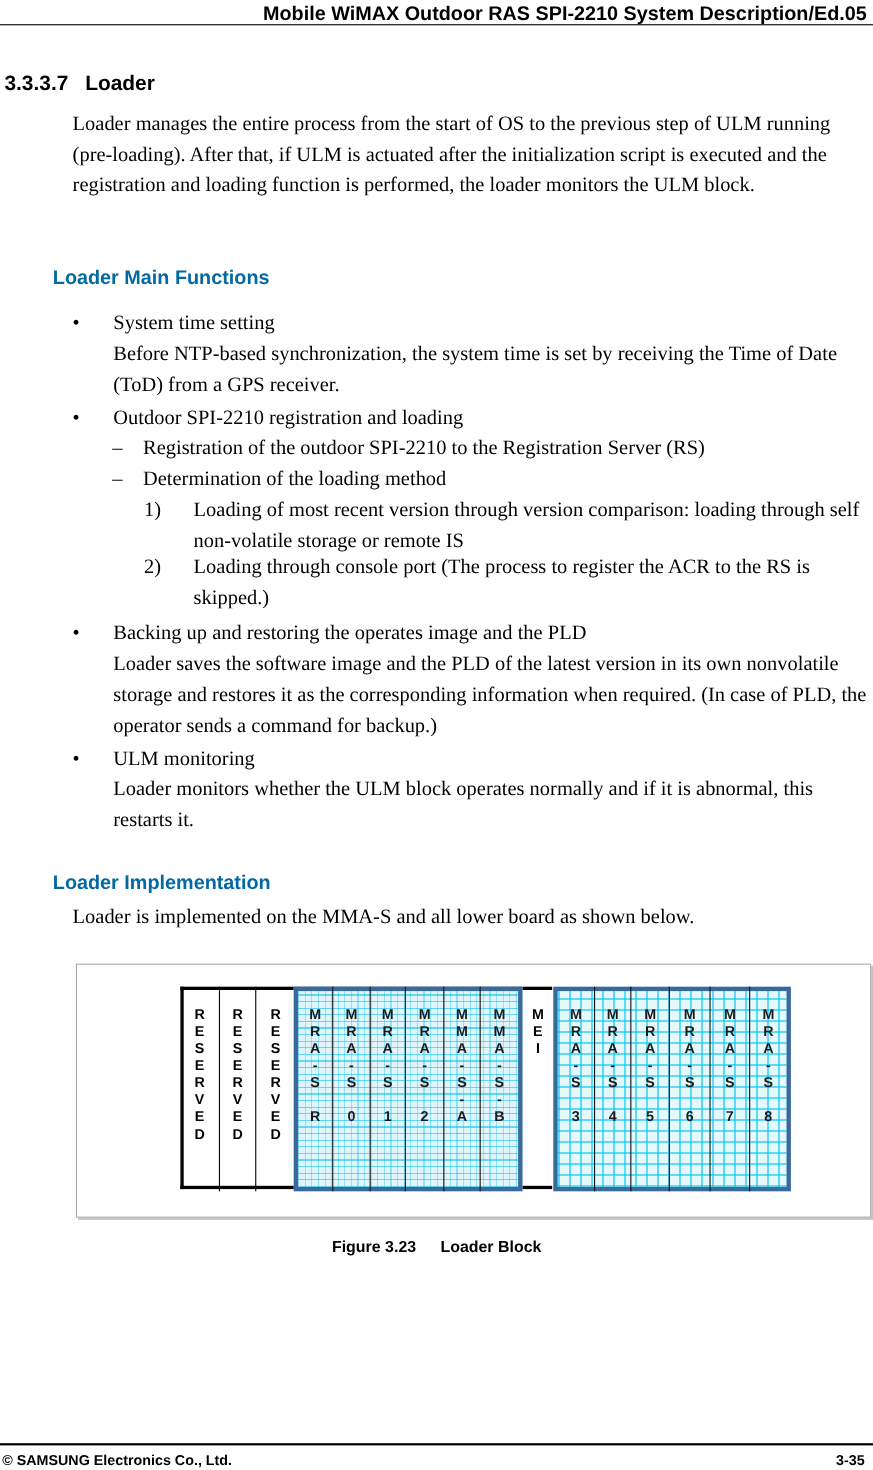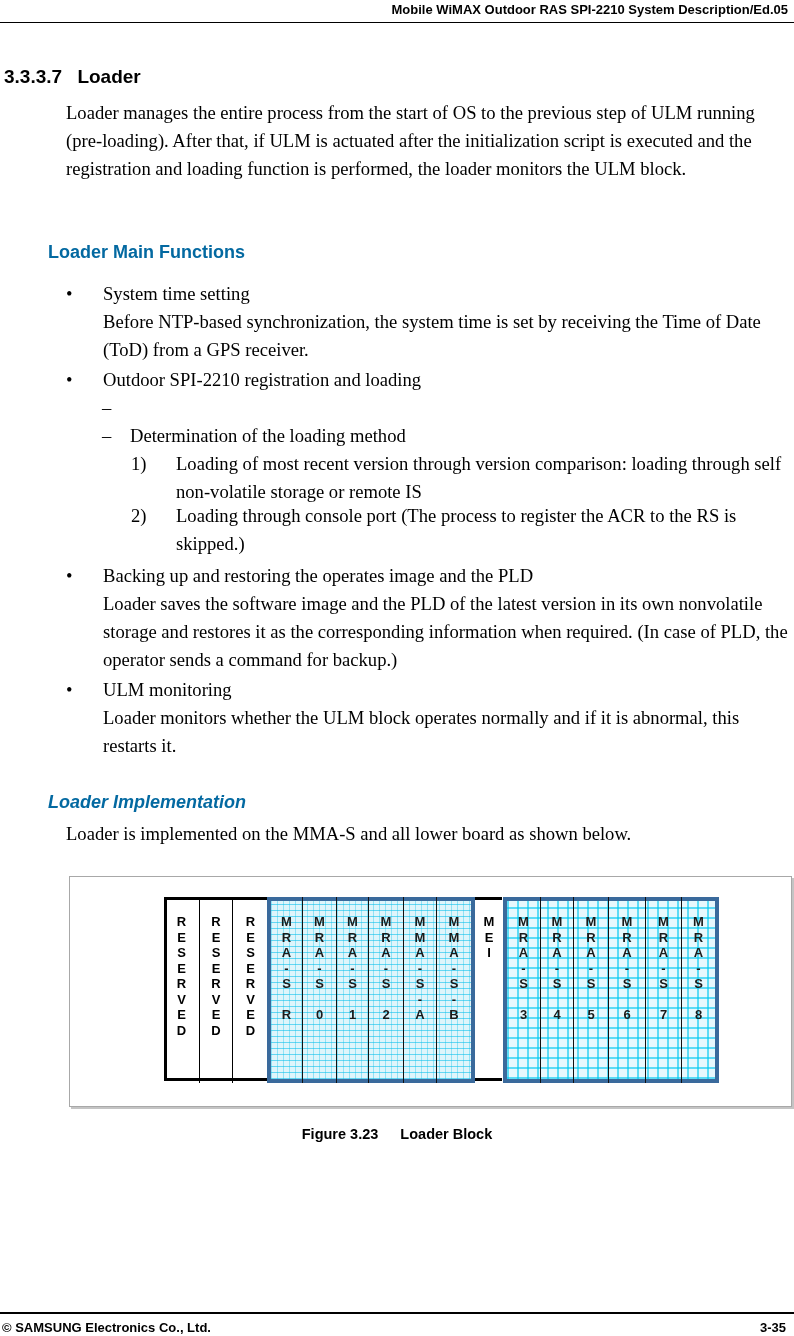--- a/index.html
+++ b/index.html
@@ -1,31 +1,31 @@
 <!DOCTYPE html>
 <html><head>
 <meta charset="utf-8">
 <style>
   html, body { margin:0; padding:0; background:#ffffff; }
   body { width:794px; height:1336px; position:relative; overflow:hidden; color:#000; }
   .serif { font-family:"Liberation Serif", "DejaVu Serif", serif; }
   .sans { font-family:"Liberation Sans", "DejaVu Sans", sans-serif;font-weight:bold; }
 
-  #header-title { position:absolute; right:6px; top:2px; font-size:13px; font-weight:bold; }
+  #header-title { position:absolute; right:6px; top:2px; font-size:18px; font-weight:bold; }
   #header-rule { position:absolute; left:0; right:0; top:22px; height:0; border-top:1.3px solid #000; }
 
   #section-heading { position:absolute; left:4px; top:66px; font-size:19px; font-weight:bold; }
   #section-heading .num { margin-right:10px; }
 
   .para { position:absolute; left:66px; font-size:18.6px; line-height:28px; width:722px; }
   #intro { top:99px; }
 
   .subhead { position:absolute; left:48px; font-size:18px; font-weight:bold; color:#0369a1; }
   #sub-main { top:242px; }
-  #sub-impl { top:792px;font-style:italic; }
+  #sub-impl { top:792px; }
 
   .bullet { position:absolute; left:66px; width:722px; font-size:18.6px; line-height:28px; }
   .bullet .dot { position:absolute; left:0; top:0; width:26px; }
   .bullet .txt { position:absolute; left:37px; width:690px; }
   .dash-item { position:absolute; left:130px; font-size:18.6px; line-height:28px; }
   .dash-item .dsh { position:absolute; left:-28px; }
   .num-item { position:absolute; left:131px; width:660px; font-size:18.6px; line-height:28px; }
   .num-item .n { position:absolute; left:0; top:0; }
   .num-item .t { position:absolute; left:45px; width:620px; }
 
@@ -79,20 +79,21 @@
 </div>
 
 <div class="bullet serif" style="top:366px;">
   <span class="dot">•</span>
   <div class="txt">
     <div>Outdoor SPI-2210 registration and loading</div>
   </div>
 </div>
 <div class="dash-item serif" style="top:394px;">
   <span class="dsh">–</span>
+  <span>Registration of the outdoor SPI-2210 to the Registration Server (RS)</span>
 </div>
 <div class="dash-item serif" style="top:422px;">
   <span class="dsh">–</span>
   <span>Determination of the loading method</span>
 </div>
 <div class="num-item serif" style="top:450px;">
   <span class="n">1)</span>
   <span class="t">Loading of most recent version through version comparison: loading through self non-volatile storage or remote IS</span>
 </div>
 <div class="num-item serif" style="top:502px;">

